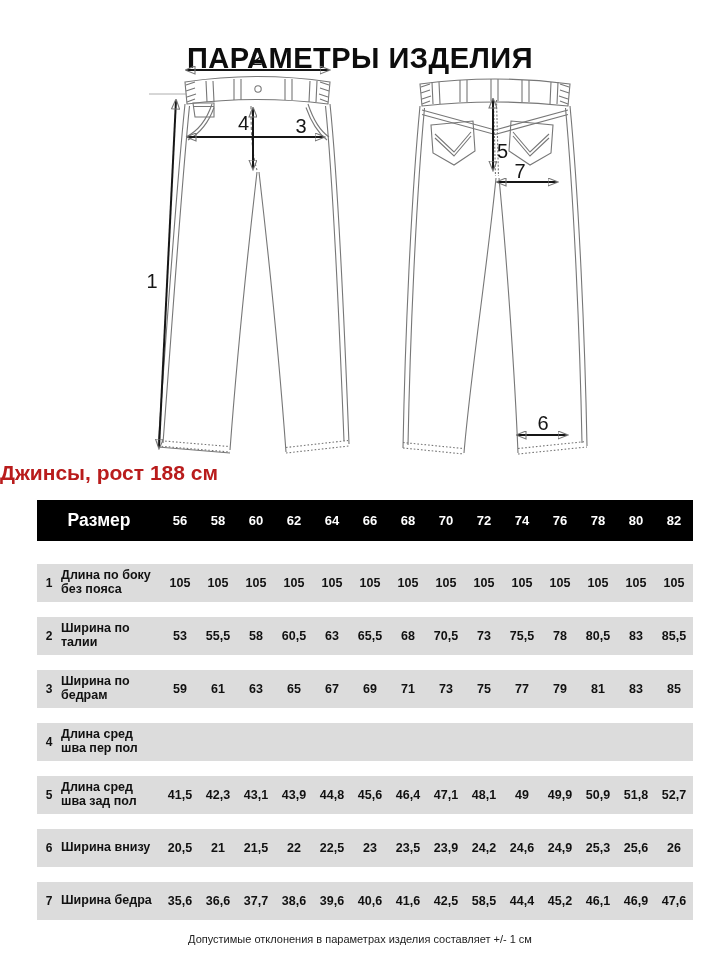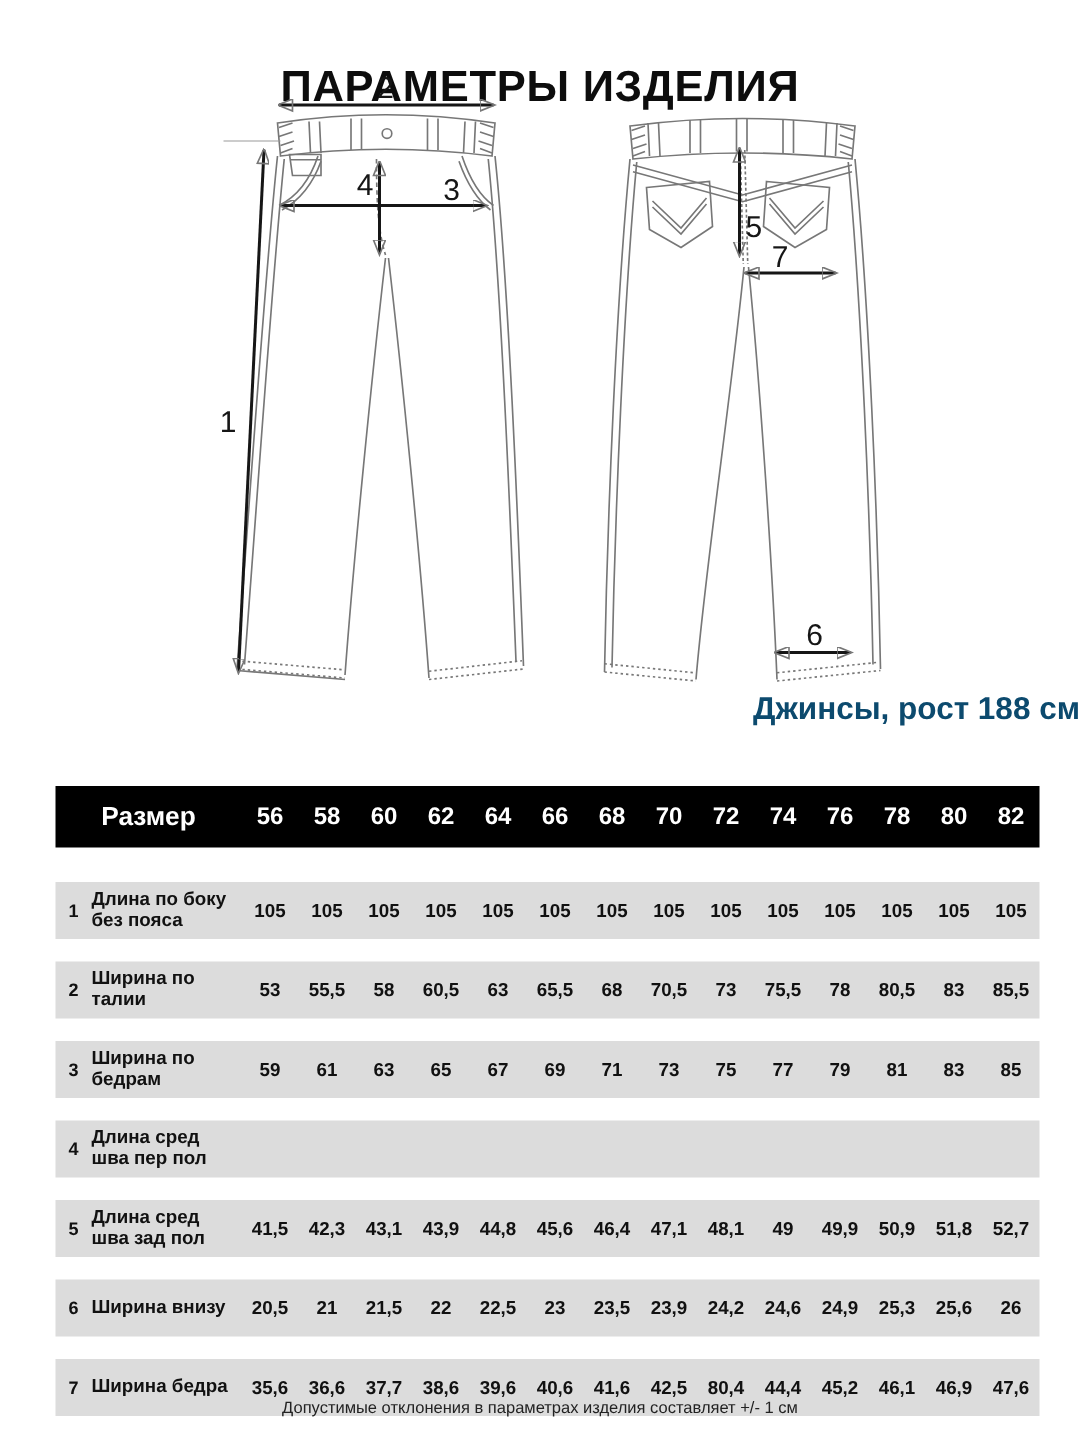--- a/index.html
+++ b/index.html
@@ -5,28 +5,28 @@
   html,body{margin:0;padding:0;background:#fff;}
   .page{position:relative;width:720px;height:960px;background:#fff;overflow:hidden;
         font-family:"Liberation Sans",sans-serif;color:#111;}
   .title{position:absolute;top:6px;left:0;right:0;text-align:center;
          font-size:29px;font-weight:900;letter-spacing:.5px;color:#0d0d0d;margin-top:36px;}
   .diagram{position:absolute;top:50px;left:0;}
   .diagram path,.diagram circle,.diagram line.sketch{fill:none;stroke:#777;stroke-width:1.1;}
   .diagram .dim{stroke:#161616;stroke-width:2;}
   .diagram .ext{stroke:#9a9a9a;stroke-width:.8;}
   .diagram text{font-family:"Liberation Sans",sans-serif;font-size:20px;fill:#161616;}
-  .caption{position:absolute;top:461px;left:0;right:0;text-align:right;
-           font-size:21px;font-weight:800;color:#0c4a6e;}
-  .size-table{position:absolute;top:500px;left:37px;width:656px;margin-top:24px;}
+  .caption{position:absolute;top:461px;left:0;right:0;text-align:left;
+           font-size:21px;font-weight:800;color:#b91c1c;}
+  .size-table{position:absolute;top:500px;left:37px;width:656px;}
   .thead{display:flex;align-items:center;background:#000;color:#fff;height:41px;}
   .thead .rlabel{width:124px;text-align:center;font-size:17.5px;font-weight:bold;}
   .sizes,.vals{flex:1;display:flex;}
   .cell.val{flex:1;text-align:center;}
-  .thead .cell.val{font-size:16px;font-weight:bold;}
+  .thead .cell.val{font-size:13px;font-weight:bold;}
   #table-rows{margin-top:23px;}
   .trow{display:flex;align-items:center;background:#dcdcdc;min-height:38px;}
   .trow + .trow{margin-top:15px;}
   .trow .cell.num{width:24px;text-align:center;font-weight:bold;font-size:12px;}
   .trow .cell.label{width:100px;font-weight:bold;font-size:12.5px;line-height:1.1;padding-right:2px;box-sizing:border-box;}
   .trow .cell.val{font-size:12.5px;font-weight:bold;}
   .footer{position:absolute;top:933px;left:0;right:0;text-align:center;
           font-size:11px;color:#222;}
 </style>
 </head>
@@ -243,21 +243,21 @@
           <div class="cell label">Ширина бедра</div>
           <div class="vals">
             <div class="cell val">35,6</div>
             <div class="cell val">36,6</div>
             <div class="cell val">37,7</div>
             <div class="cell val">38,6</div>
             <div class="cell val">39,6</div>
             <div class="cell val">40,6</div>
             <div class="cell val">41,6</div>
             <div class="cell val">42,5</div>
-            <div class="cell val">80,4</div>
+            <div class="cell val">58,5</div>
             <div class="cell val">44,4</div>
             <div class="cell val">45,2</div>
             <div class="cell val">46,1</div>
             <div class="cell val">46,9</div>
             <div class="cell val">47,6</div>
           </div>
         </div>
       </div>
   </div>
 

